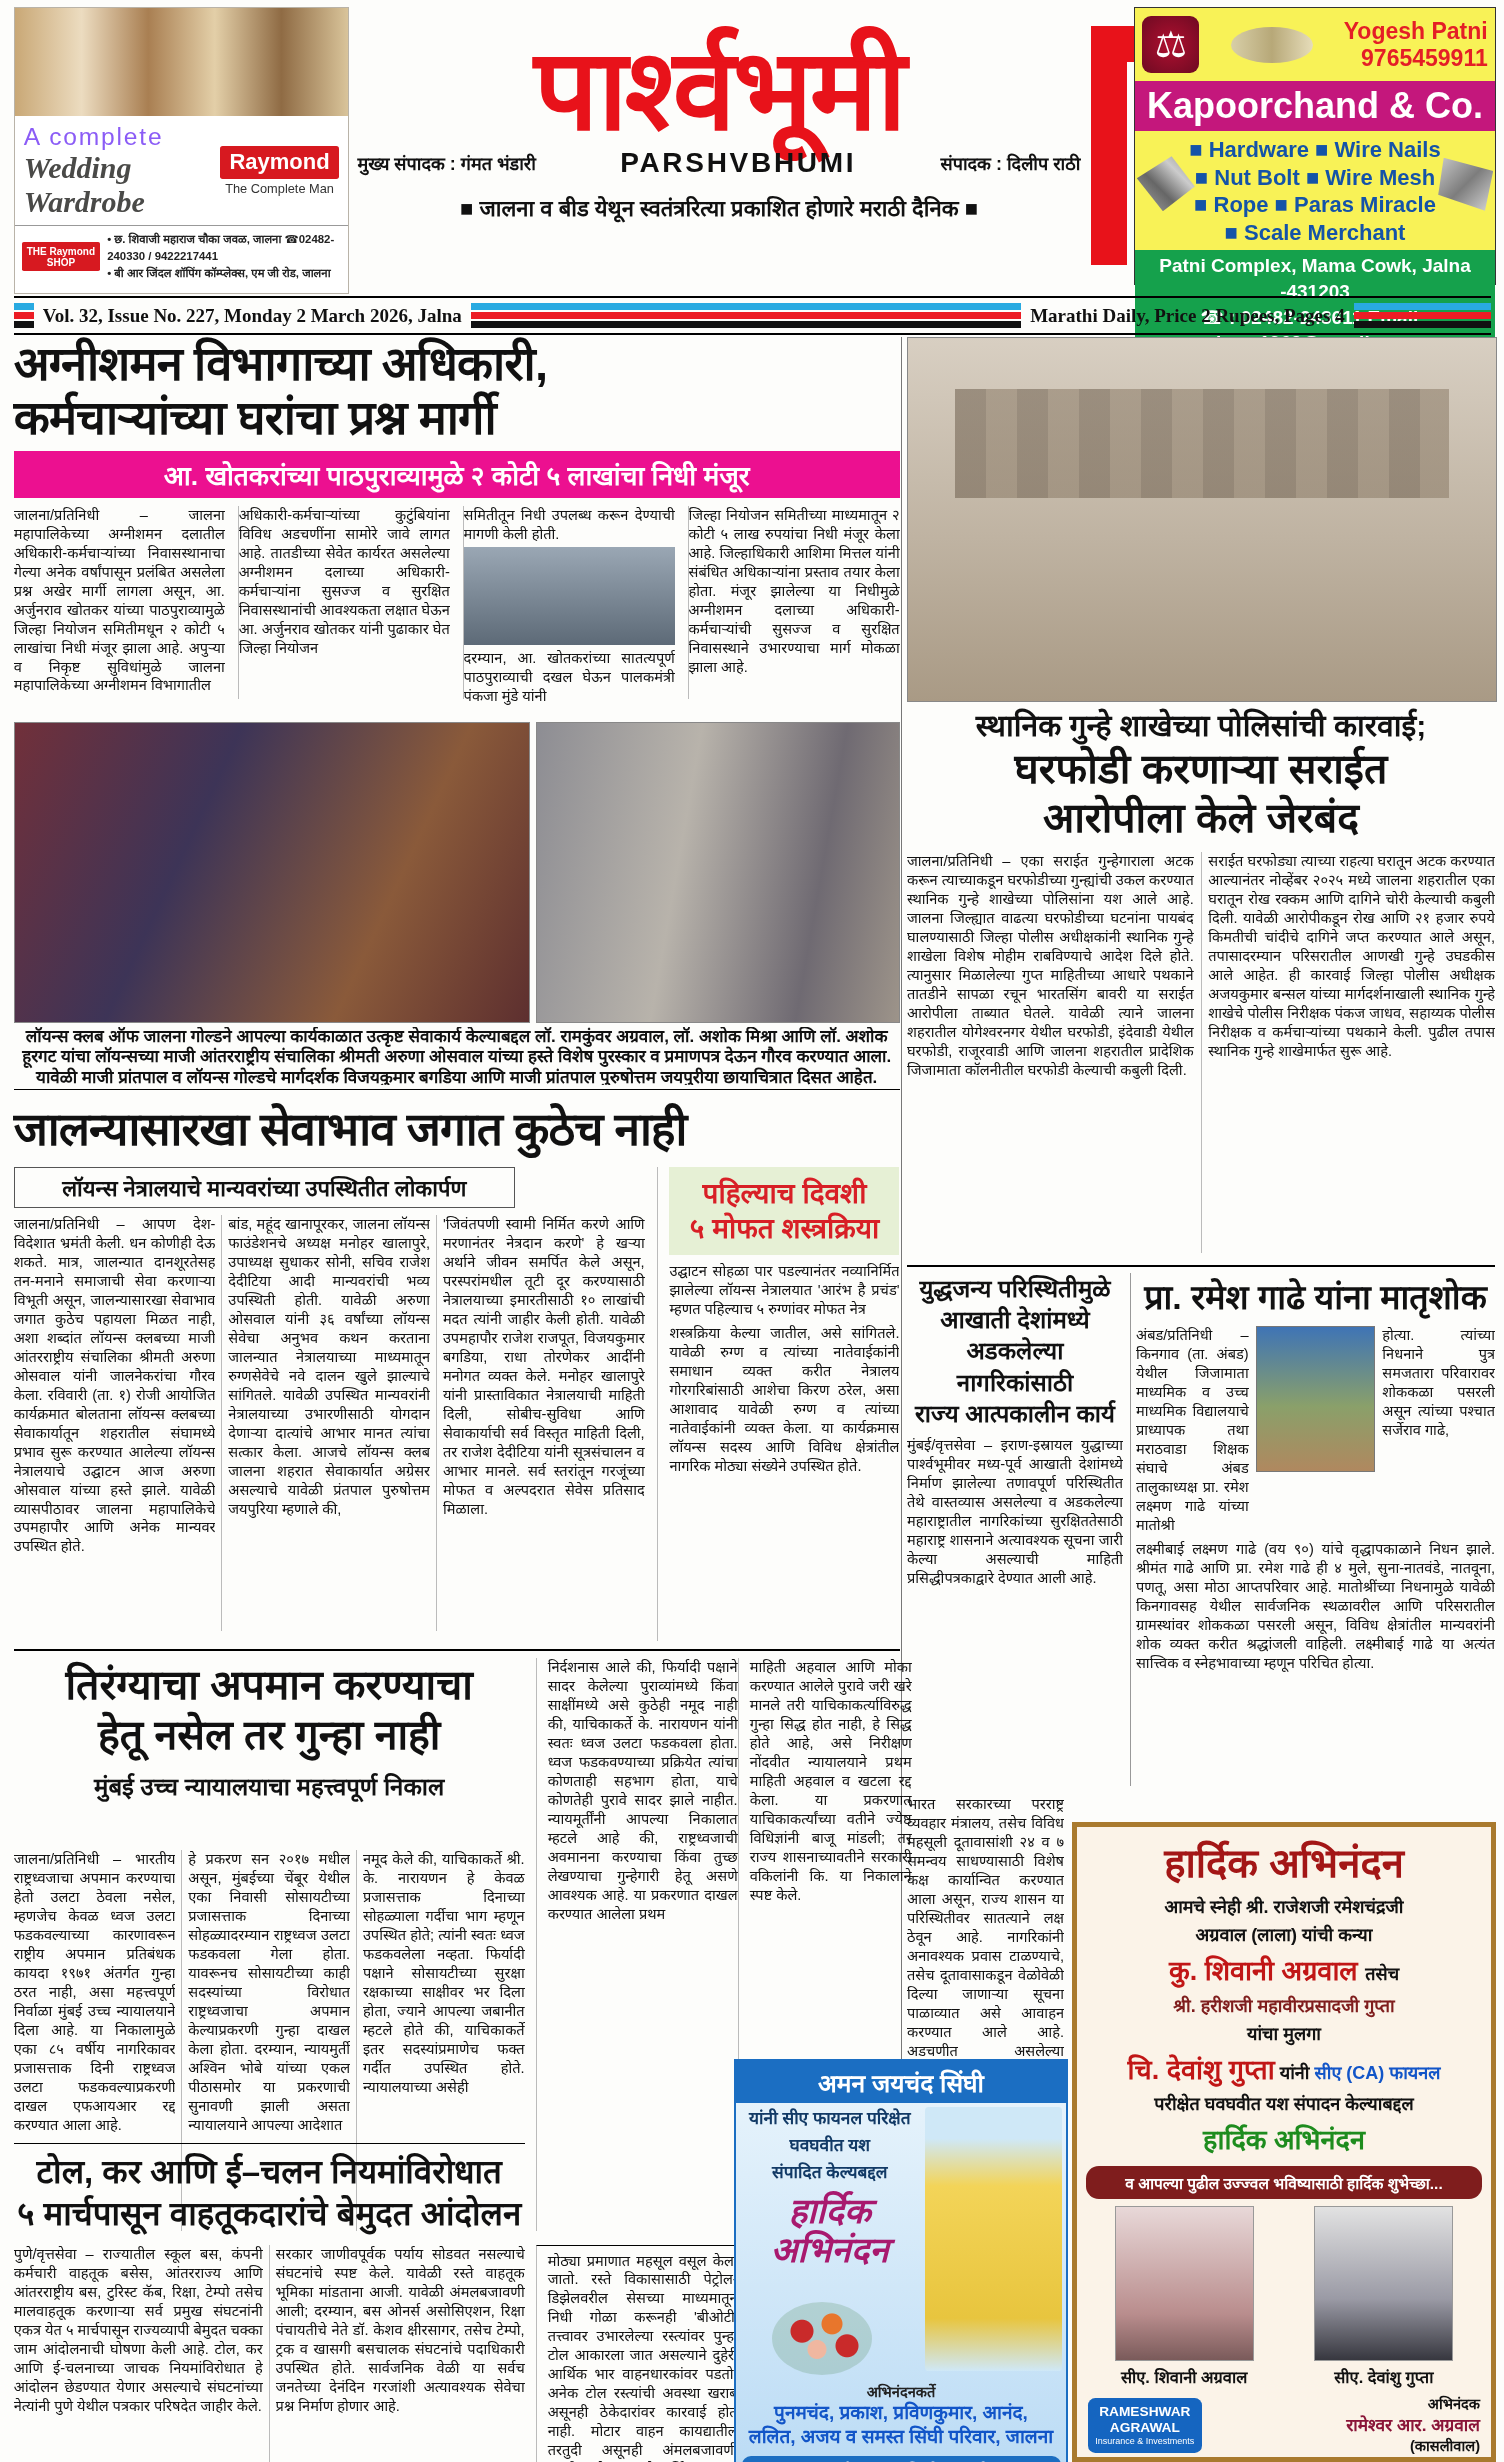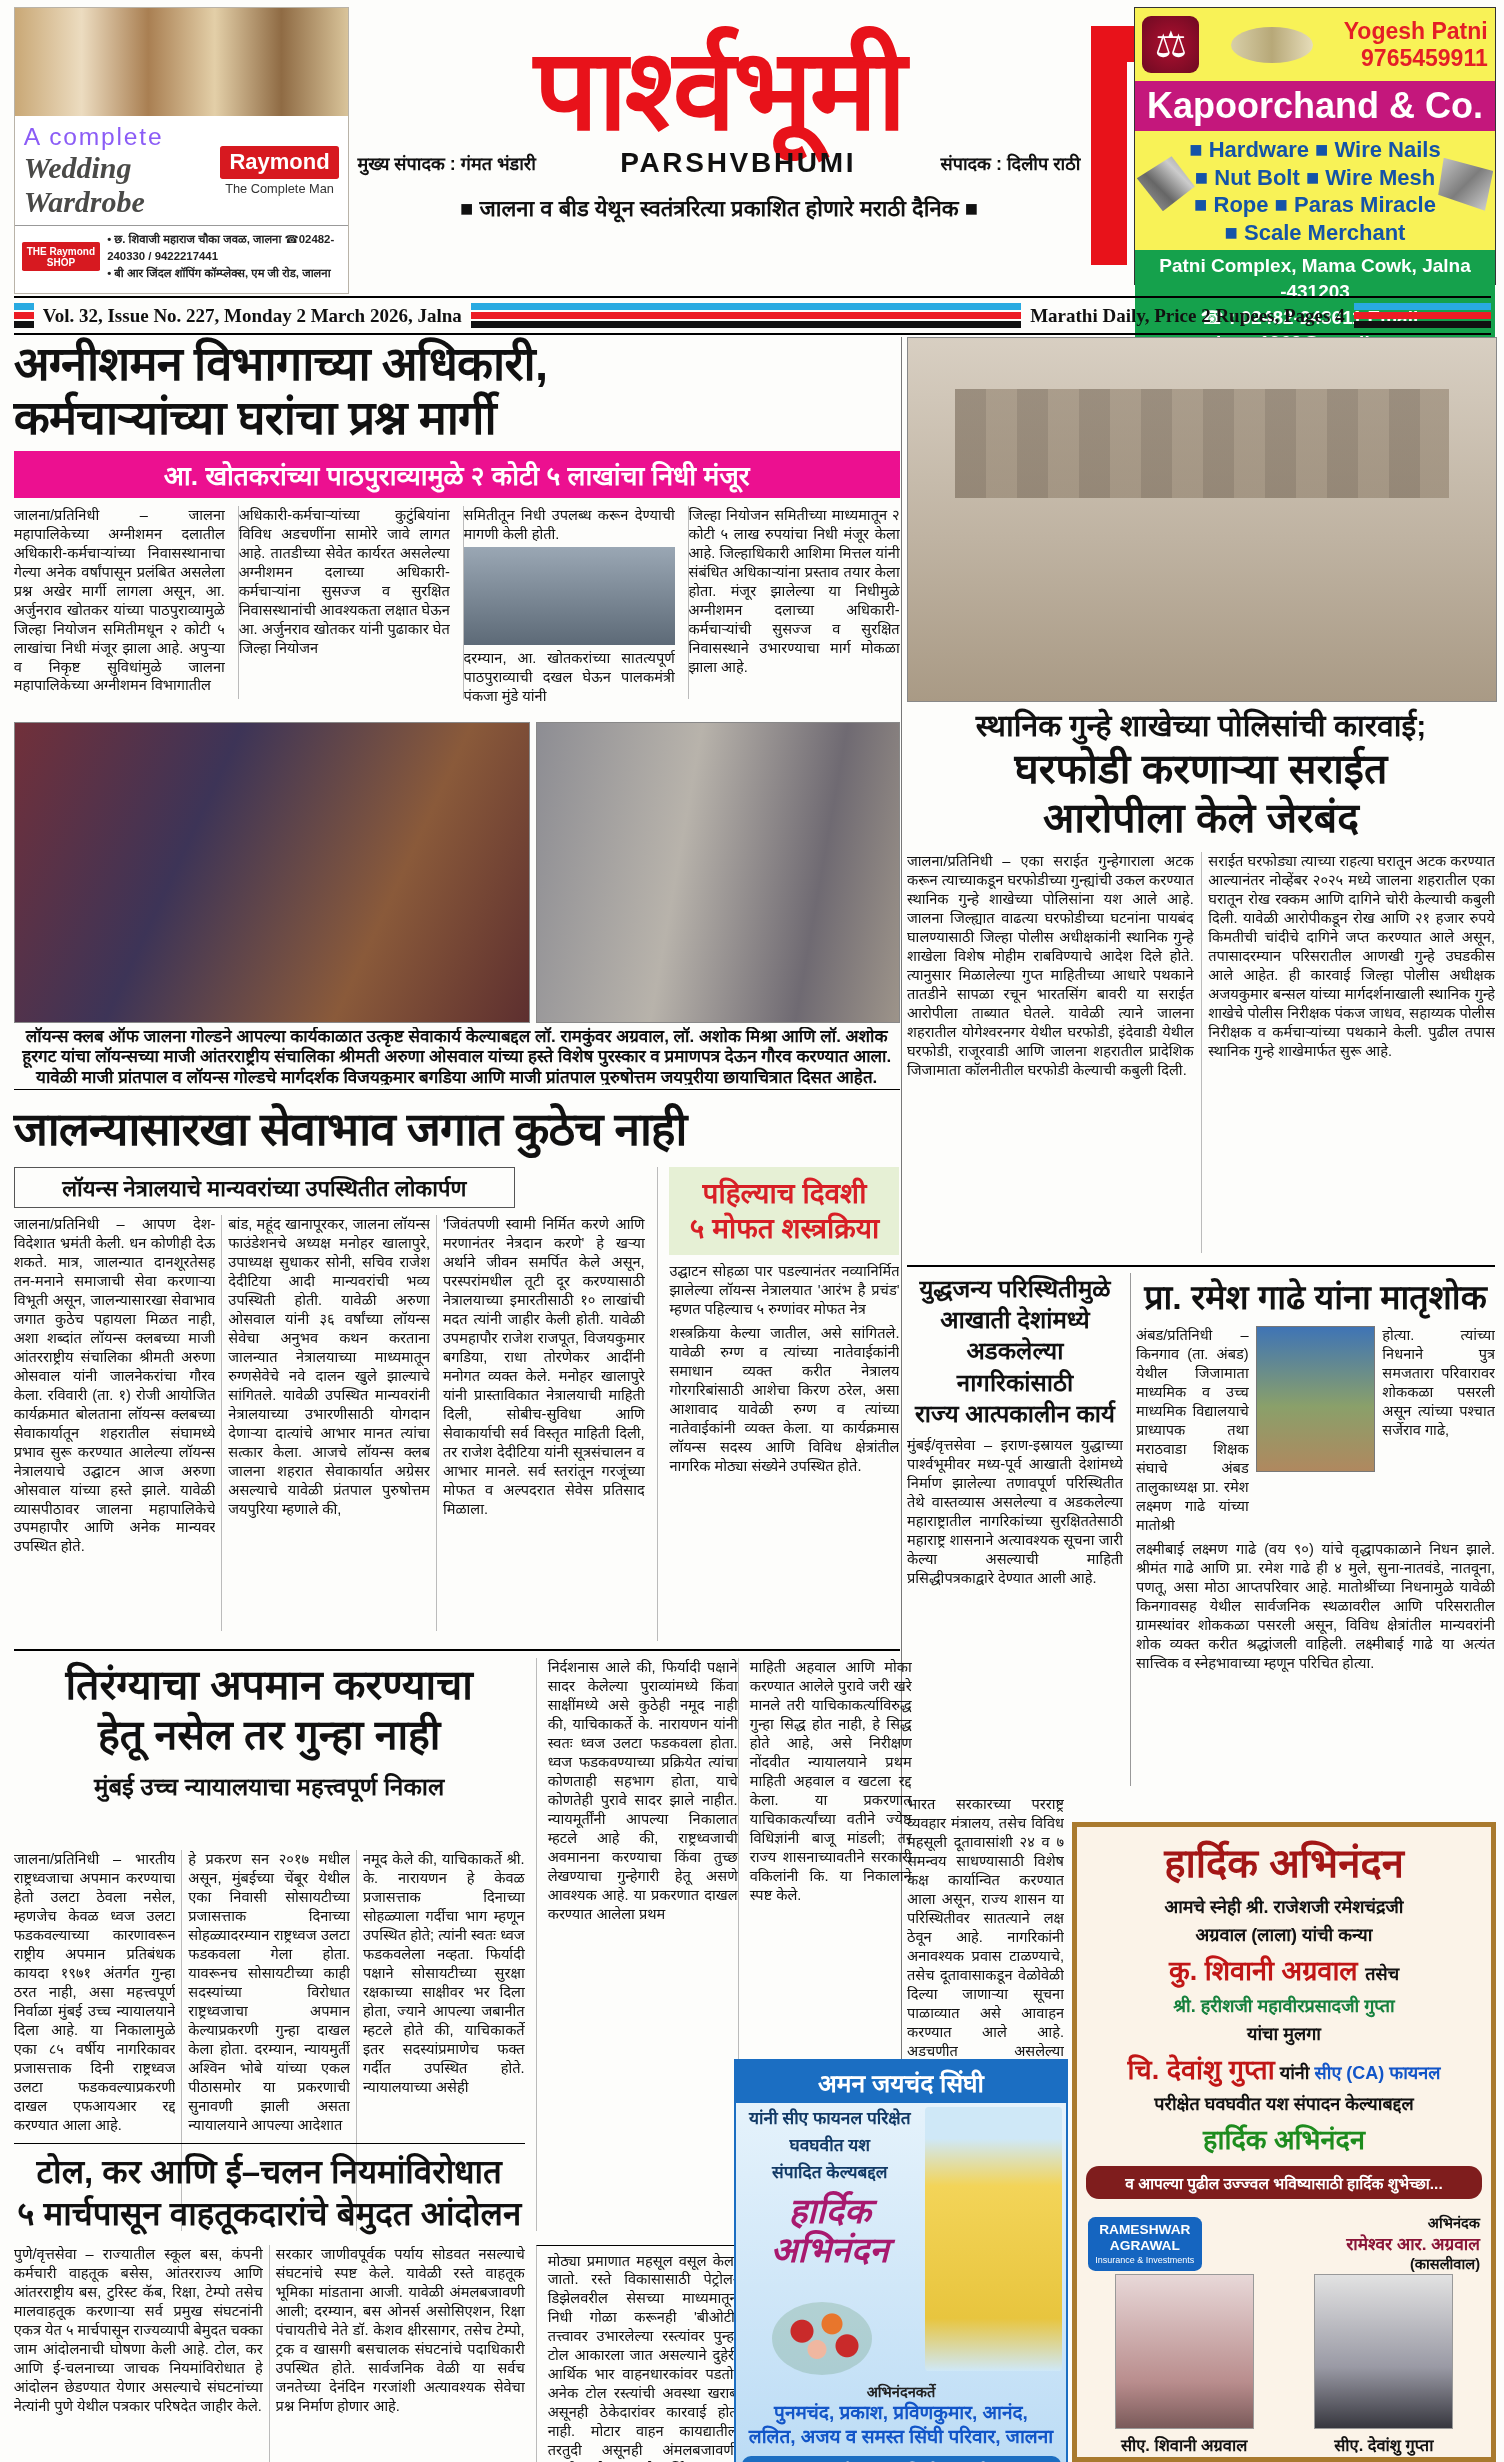--- a/index.html
+++ b/index.html
@@ -108,21 +108,21 @@
   .singhi-greet{font-family:"Liberation Serif","DejaVu Serif",serif;font-style:italic;color:#a8196e;font-weight:bold;font-size:35px;width:173px;text-align:center;line-height:1.1;margin:9px 0 0 7.3px;}
   #aman-photo{position:absolute;right:3.6px;top:0;width:137px;height:264px;background:linear-gradient(#cfe8f7 12%,#f3d458 30%,#e8c53e 80%,#cfe8f7);border-radius:3.6px;}
   #flowers{position:absolute;left:36px;bottom:5.5px;width:100px;height:73px;background:radial-gradient(circle at 30% 40%,#c92a2a 11px,transparent 12px),radial-gradient(circle at 60% 30%,#e8762c 10px,transparent 11px),radial-gradient(circle at 75% 60%,#c92a2a 11px,transparent 12px),radial-gradient(circle at 45% 65%,#f0b7a0 9px,transparent 10px),#3f7d3f33;border-radius:50%;}
   .singhi-from-label{font-size:14.6px;font-weight:bold;text-align:center;color:#222;}
   .singhi-from{color:#1255c8;font-weight:bold;font-size:19px;text-align:center;line-height:1.3;}
   #singhi-foot{background:#1b6ec2;color:#fff;font-weight:bold;font-size:18px;text-align:center;border-radius:9px;margin:5.5px;padding:4.6px 1.8px;line-height:1.35;}
   
   #hardik-ad{left:1072px;top:1822px;width:424px;height:640px;border:5.5px solid #a97a2e;background:#fbf3e8;text-align:center;padding-top:7.3px;box-sizing:border-box;}
   #hardik-title{color:#a31616;font-weight:bold;font-size:40px;}
   .hk-line{font-size:18px;font-weight:bold;margin-top:4.6px;}
-  .hk-red{color:#c11616;} .hk-purple{color:#15803d;} .hk-blue{color:#1255c8;} .hk-green{color:#1e8c1e;}
+  .hk-red{color:#c11616;} .hk-purple{color:#7f1d1d;} .hk-blue{color:#1255c8;} .hk-green{color:#1e8c1e;}
   .hk-big{font-size:27px;}
   #hardik-band{background:#7f1d1d;color:#fff;font-weight:bold;font-size:15.5px;border-radius:12.8px;margin:9px 9px 7.3px;padding:5.5px 3.6px;}
   #hardik-photos{display:flex;justify-content:space-around;padding:0 7.3px;}
   .hk-ph{width:137px;height:153px;border:0.9px solid #999;}
   .ph-shivani{background:linear-gradient(#e8d8d8,#b98d8d 70%,#7a5a5a);}
   .ph-devanshu{background:linear-gradient(#e2e2e2,#9a9aa5 60%,#37373f);}
   .hk-cap{font-size:16.4px;font-weight:bold;margin-top:3.6px;}
   #hardik-foot{display:flex;justify-content:space-between;align-items:center;padding:7.3px 11px 0;}
   #rameshwar-logo{background:#1565c0;color:#fff;border-radius:7.3px;padding:5.5px 7.3px;text-align:center;line-height:1.2;}
   .rl-1{font-size:13.7px;font-weight:bold;} .rl-2{font-size:9px;}
@@ -341,38 +341,38 @@
     <div id="hardik-title">हार्दिक अभिनंदन</div>
     <div class="hk-line"><span>आमचे स्नेही श्री. राजेशजी रमेशचंद्रजी</span></div>
     <div class="hk-line"><span>अग्रवाल (लाला) यांची कन्या</span></div>
     <div class="hk-line hk-big"><span class="hk-red">कु. शिवानी अग्रवाल</span> <span style="font-size:18px;">तसेच</span></div>
     <div class="hk-line hk-purple">श्री. हरीशजी महावीरप्रसादजी गुप्ता</div>
     <div class="hk-line">यांचा मुलगा</div>
     <div class="hk-line"><span class="hk-red hk-big">चि. देवांशु गुप्ता</span> <span>यांनी</span> <span class="hk-blue">सीए (CA) फायनल</span></div>
     <div class="hk-line">परीक्षेत घवघवीत यश संपादन केल्याबद्दल</div>
     <div class="hk-line hk-green hk-big">हार्दिक अभिनंदन</div>
     <div id="hardik-band">व आपल्या पुढील उज्ज्वल भविष्यासाठी हार्दिक शुभेच्छा...</div>
+    <div id="hardik-photos">
+      <div>
+        <div class="hk-ph ph-shivani"></div>
+        <div class="hk-cap">सीए. शिवानी अग्रवाल</div>
+      </div>
+      <div>
+        <div class="hk-ph ph-devanshu"></div>
+        <div class="hk-cap">सीए. देवांशु गुप्ता</div>
+      </div>
+    </div>
     <div id="hardik-foot">
       <div id="rameshwar-logo">
         <div class="rl-1">RAMESHWAR</div>
         <div class="rl-1">AGRAWAL</div>
         <div class="rl-2">Insurance &amp; Investments</div>
       </div>
       <div class="ab">
         <div class="l">अभिनंदक</div>
         <div class="n">रामेश्वर आर. अग्रवाल</div>
         <div class="l">(कासलीवाल)</div>
       </div>
     </div>
-    <div id="hardik-photos">
-      <div>
-        <div class="hk-ph ph-shivani"></div>
-        <div class="hk-cap">सीए. शिवानी अग्रवाल</div>
-      </div>
-      <div>
-        <div class="hk-ph ph-devanshu"></div>
-        <div class="hk-cap">सीए. देवांशु गुप्ता</div>
-      </div>
-    </div>
   </div>
 
 </div>
 
 
 </body></html>

